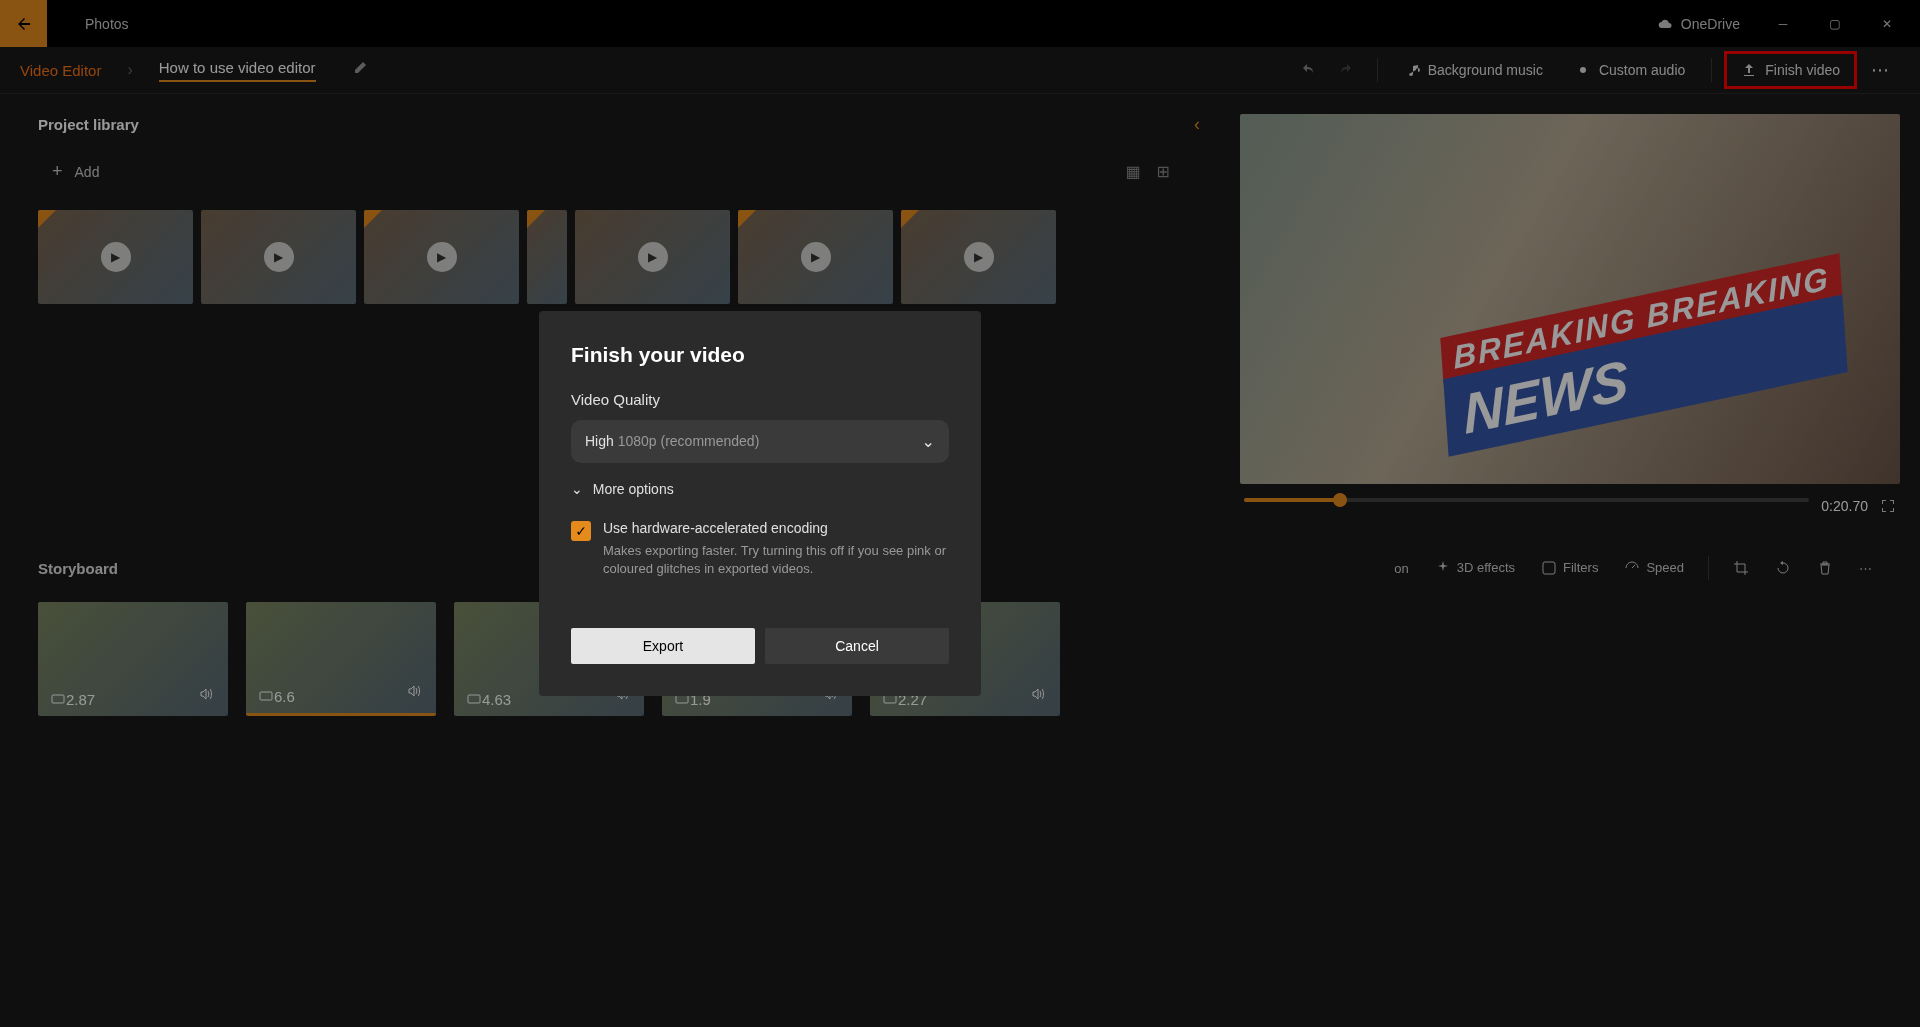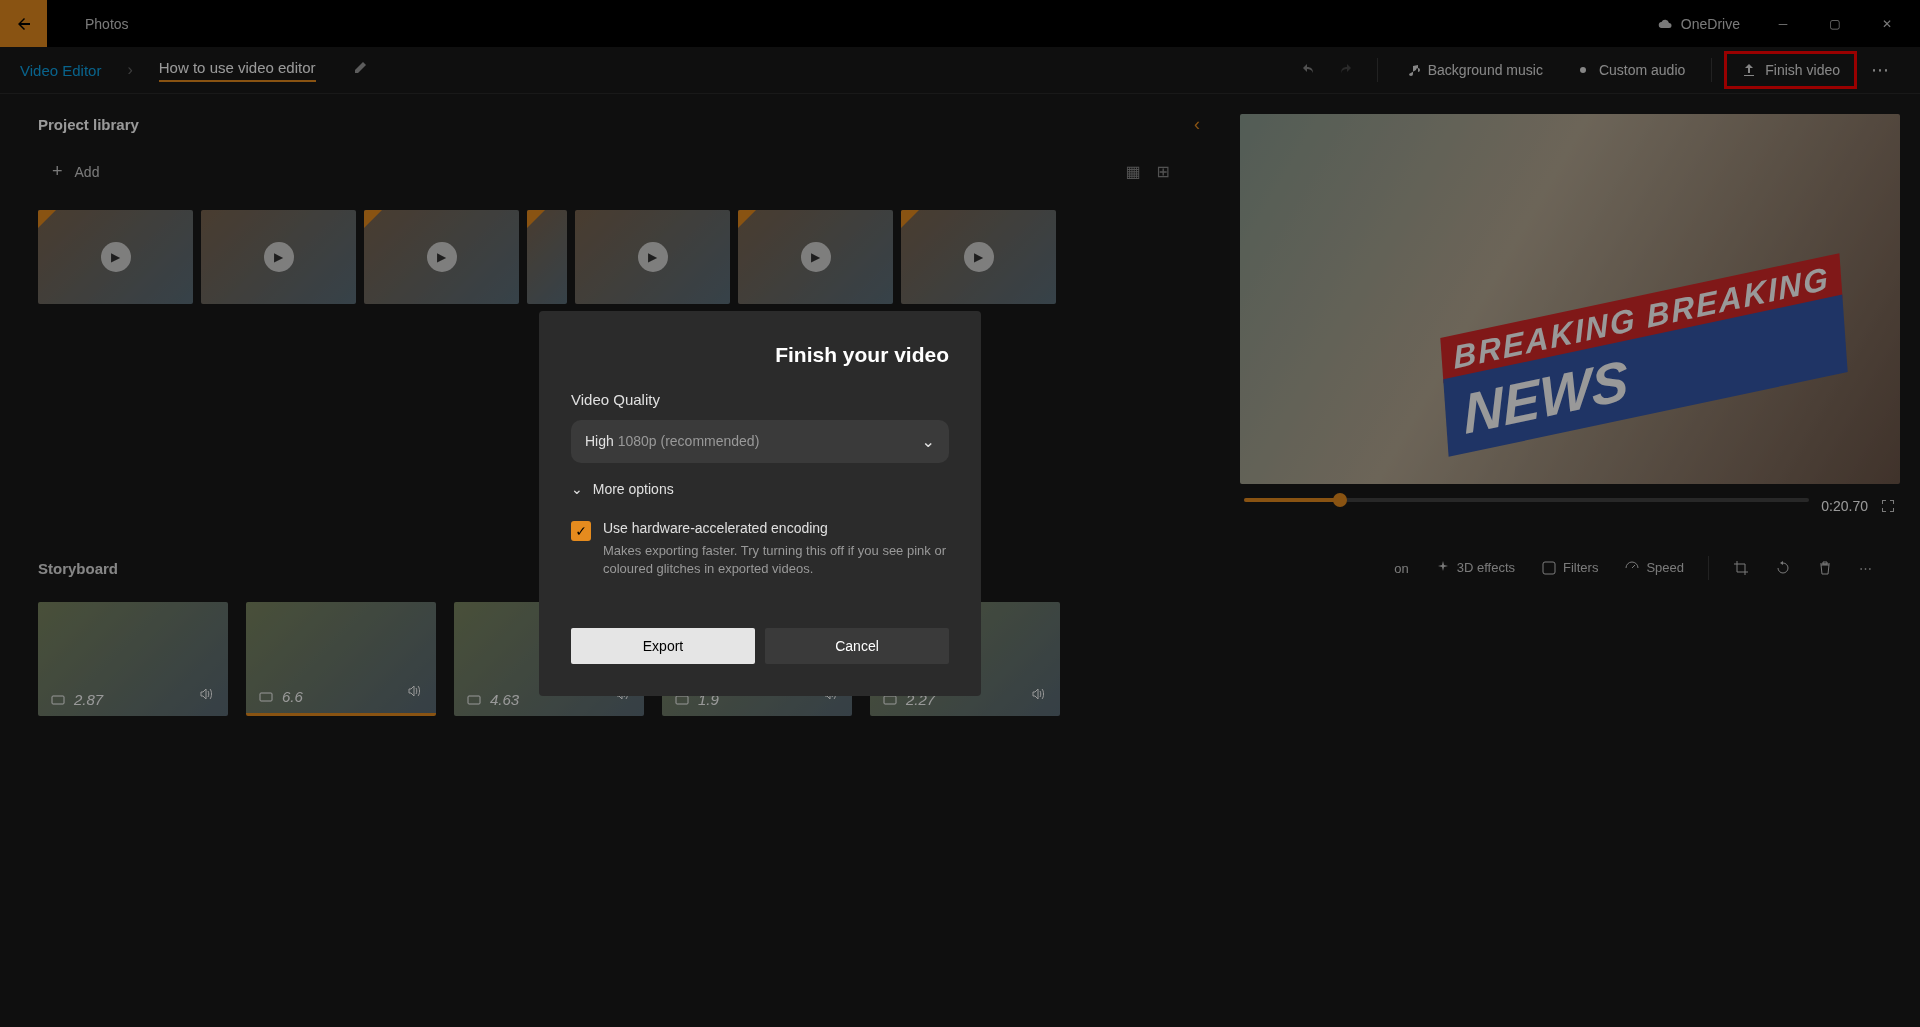--- a/index.html
+++ b/index.html
@@ -8,21 +8,21 @@
     .titlebar { height: 47px; background: #000; display: flex; align-items: center; justify-content: space-between; }
     .titlebar-left { display: flex; align-items: center; height: 100%; gap: 24px; }
     .back-btn { width: 47px; height: 47px; background: #e58b1e; display: flex; align-items: center; justify-content: center; }
     .app-title { padding-left: 14px; font-size: 14px; color: #ccc; }
     .titlebar-right { display: flex; align-items: center; gap: 6px; padding-right: 10px; }
     .onedrive { display: flex; align-items: center; gap: 8px; padding: 6px 14px; font-size: 14px; color: #ccc; }
     .winbtn { width: 46px; height: 32px; display: flex; align-items: center; justify-content: center; color: #ccc; font-size: 12px; }
     
     .toolbar { height: 47px; background: #1a1a1a; display: flex; align-items: center; justify-content: space-between; padding: 0 20px; border-bottom: 1px solid #2a2a2a; }
     .toolbar-left { display: flex; align-items: center; gap: 18px; }
-    .breadcrumb-section { color: #0ea5e9; font-size: 15px; }
+    .breadcrumb-section { color: #f97316; font-size: 15px; }
     .chevron { color: #666; padding: 0 8px; }
     .project-name { color: #fff; border-bottom: 2px solid #e58b1e; padding-bottom: 4px; font-size: 15px; }
     .pencil { color: #999; padding-left: 18px; }
     .toolbar-right { display: flex; align-items: center; gap: 4px; }
     .tool-btn { display: flex; align-items: center; gap: 8px; padding: 8px 14px; color: #e0e0e0; font-size: 14px; cursor: pointer; }
     .tool-btn.iconly { padding: 8px 10px; color: #888; }
     .divider { width: 1px; height: 24px; background: #3a3a3a; margin: 0 8px; }
     .finish-highlight { border: 3px solid #f00; }
     .more-dots { font-size: 18px; letter-spacing: 1px; padding: 6px 10px; }
     
@@ -55,26 +55,26 @@
     .fullsc { color: #ccc; }
     
     .storyboard-section { padding: 30px 38px 0; }
     .sb-header { display: flex; justify-content: space-between; align-items: center; margin-bottom: 20px; }
     .sb-title { font-size: 15px; font-weight: 600; }
     .sb-tools { display: flex; align-items: center; gap: 6px; }
     .sb-tool { display: flex; align-items: flex-start; gap: 6px; padding: 6px 10px; font-size: 13px; color: #ccc; }
     .sb-clips { display: flex; gap: 18px; }
     .clip { width: 190px; height: 114px; background: linear-gradient(135deg, #7a8560, #5a6a75); position: relative; border-radius: 2px; cursor: pointer; }
     .clip.sel { outline: none; border-bottom: 3px solid #e58b1e; }
-    .clip-dur { position: absolute; bottom: 8px; left: 12px; display: flex; align-items: center; gap: 8px; color: #fff; font-size: 15px; font-style: italic; }
+    .clip-dur { position: absolute; bottom: 8px; left: 12px; display: flex; color: #fff; font-size: 15px; }
     .clip-vol { position: absolute; bottom: 10px; right: 14px; color: #fff; }
     
     .modal-overlay { position: fixed; inset: 0; background: rgba(0,0,0,0.4); display: flex; align-items: center; justify-content: center; z-index: 100; }
     .modal { width: 442px; background: #2b2b2b; padding: 32px; border-radius: 4px; position: relative; left: -200px; top: -10px; }
-    .modal-title { font-size: 21px; font-weight: 600; color: #fff; margin-bottom: 24px; text-align: right; }
+    .modal-title { font-size: 21px; font-weight: 600; color: #fff; margin-bottom: 24px; }
     .modal-label { font-size: 15px; color: #e0e0e0; margin-bottom: 12px; }
     .quality-select { background: #3a3a3a; padding: 12px 14px; border-radius: 10px; display: flex; justify-content: space-between; align-items: center; cursor: pointer; margin-bottom: 18px; }
     .quality-text { font-size: 14px; }
     .quality-text .rec { color: #999; }
     .more-opts { display: flex; align-items: center; gap: 10px; font-size: 14px; color: #e0e0e0; cursor: pointer; margin-bottom: 22px; }
     .check-row { display: flex; gap: 12px; margin-bottom: 50px; }
     .checkbox { width: 20px; height: 20px; background: #e58b1e; border-radius: 3px; display: flex; align-items: center; justify-content: center; color: #000; font-size: 14px; flex-shrink: 0; margin-top: 2px; }
     .check-text { font-size: 14px; color: #e0e0e0; line-height: 1.4; }
     .check-desc { color: #999; font-size: 13px; margin-top: 4px; }
     .modal-actions { display: flex; gap: 10px; }

